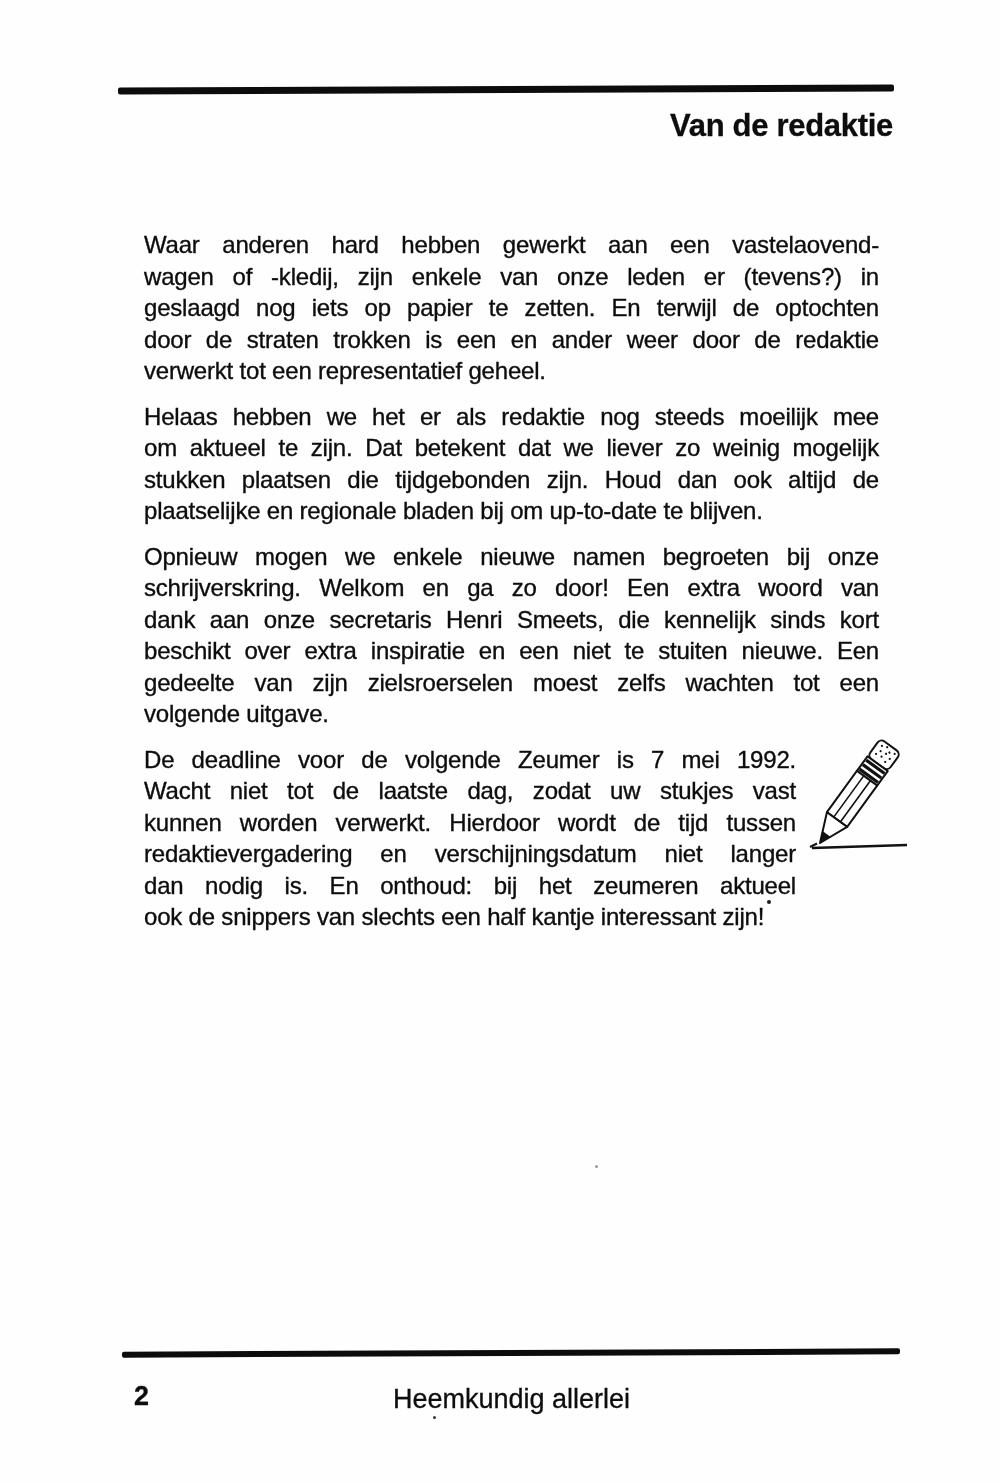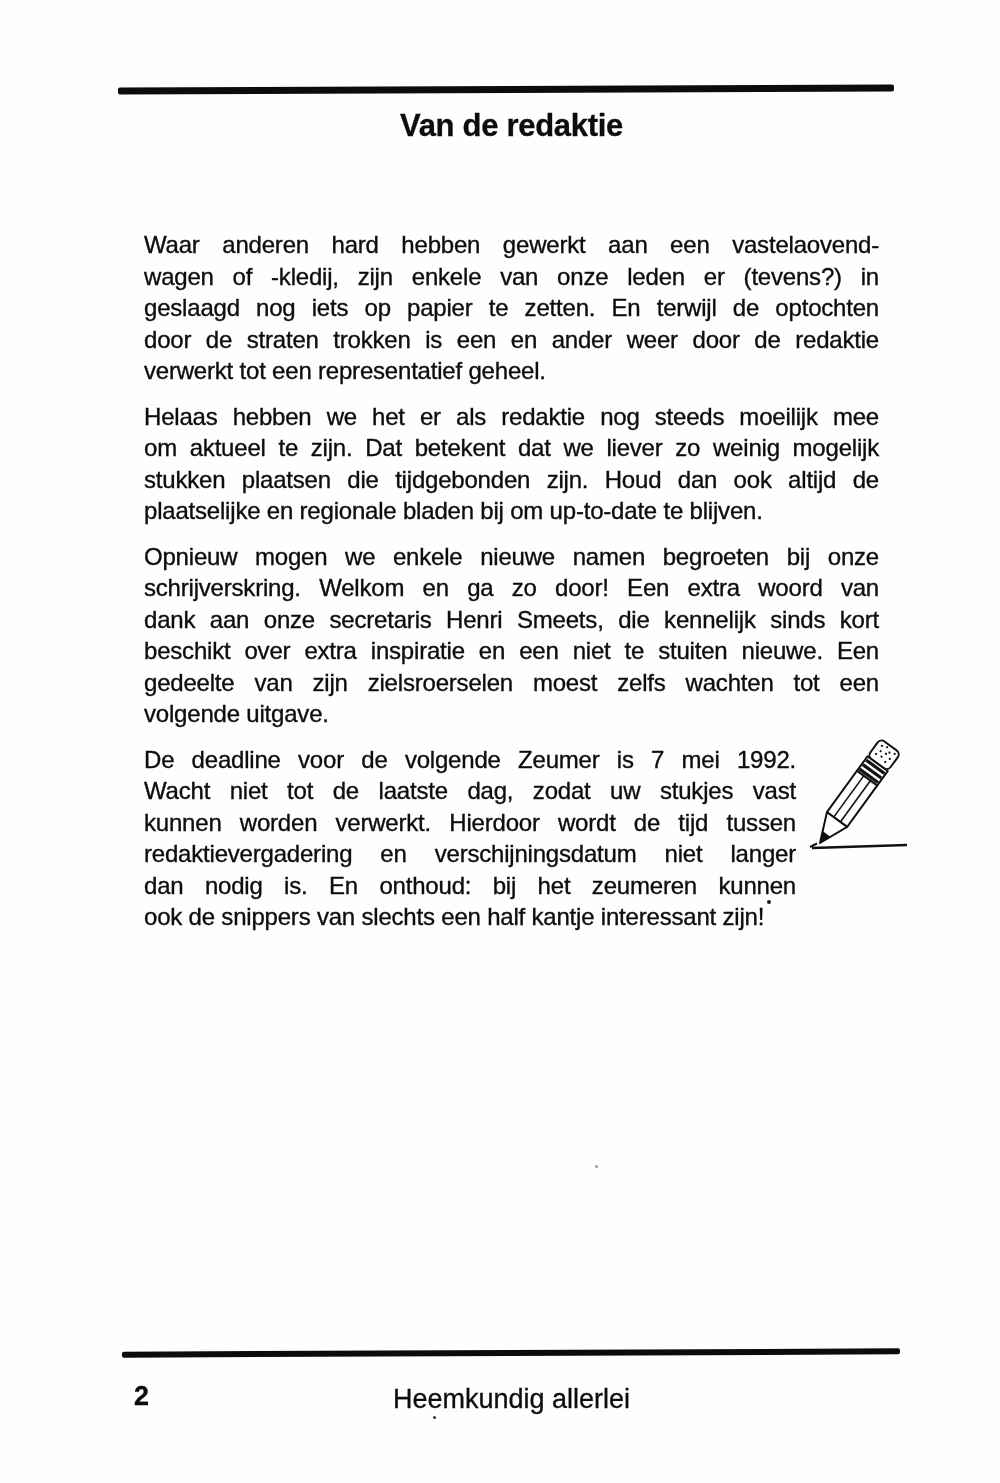--- a/index.html
+++ b/index.html
@@ -19,21 +19,21 @@
     width: 776px; height: 7px;
     background: #0c0c0c;
     transform: rotate(-0.22deg);
     border-radius: 2px;
   }
   .title {
     position: absolute;
     left: 130px; top: 108px;
     width: 763px;
     margin: 0;
-    text-align: center;
+    text-align: right;
     font-size: 31px;
     font-weight: bold;
     letter-spacing: -0.3px;
     -webkit-text-stroke: 0.3px #0d0d0d;
   }
   .body {
     position: absolute;
     left: 130px; top: 215px;
     width: 763px;
     font-size: 24px;
@@ -118,21 +118,21 @@
       <div class="line">beschikt over extra inspiratie en een niet te stuiten nieuwe. Een</div>
       <div class="line">gedeelte van zijn zielsroerselen moest zelfs wachten tot een</div>
       <div class="line last">volgende uitgave.</div>
     </div>
 
     <div class="para p4">
       <div class="line narrow">De deadline voor de volgende Zeumer is 7 mei 1992.</div>
       <div class="line narrow">Wacht niet tot de laatste dag, zodat uw stukjes vast</div>
       <div class="line narrow">kunnen worden verwerkt. Hierdoor wordt de tijd tussen</div>
       <div class="line narrow">redaktievergadering en verschijningsdatum niet langer</div>
-      <div class="line narrow">dan nodig is. En onthoud: bij het zeumeren kunnen</div>
+      <div class="line narrow">dan nodig is. En onthoud: bij het zeumeren aktueel</div>
       <div class="line last">ook de snippers van slechts een half kantje interessant zijn!</div>
 
       <svg class="pencil" viewBox="0 0 106 118" xmlns="http://www.w3.org/2000/svg">
         <g transform="rotate(36 14 107)" stroke="#111" fill="#fff" stroke-width="2" stroke-linejoin="round">
           <rect x="1.5" y="-13" width="25" height="22" rx="5"></rect>
           <rect x="1.5" y="9" width="25" height="18"></rect>
           <rect x="2.6" y="11.2" width="22.8" height="3.2" fill="#111" stroke="none"></rect>
           <rect x="2.6" y="16.8" width="22.8" height="3.2" fill="#111" stroke="none"></rect>
           <rect x="2.6" y="22.4" width="22.8" height="3.2" fill="#111" stroke="none"></rect>
           <rect x="1.5" y="27" width="25" height="51"></rect>

